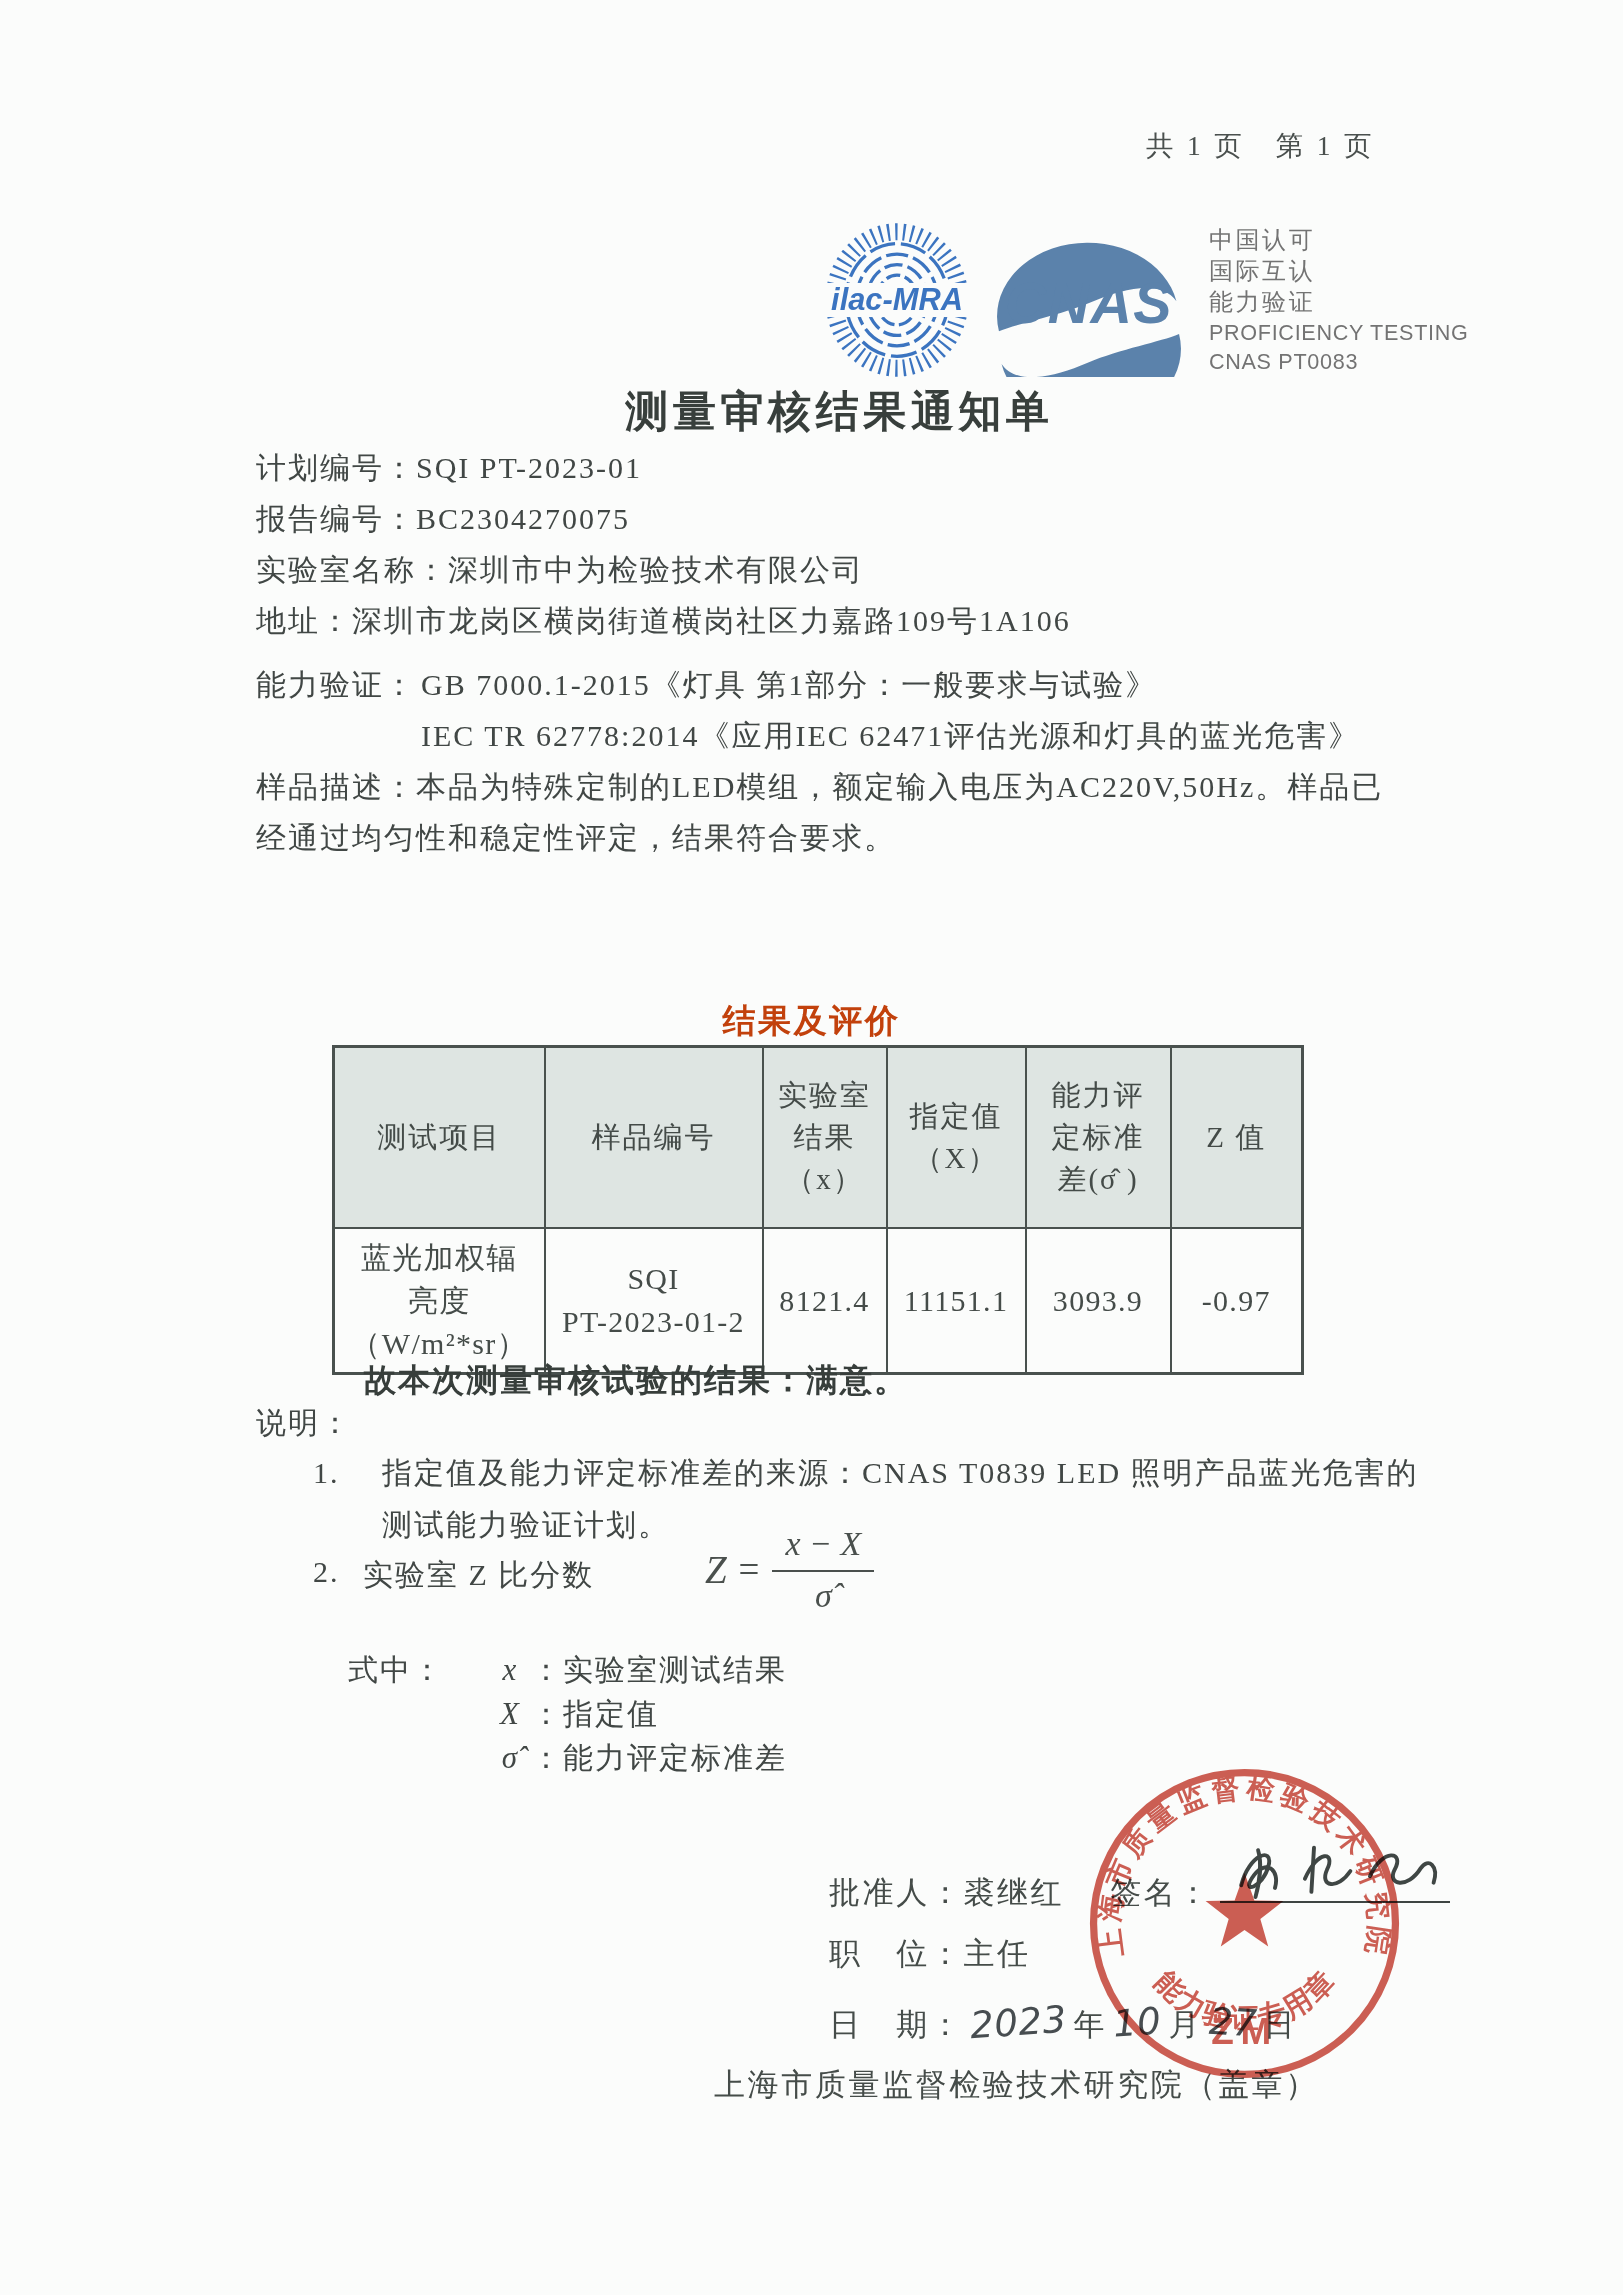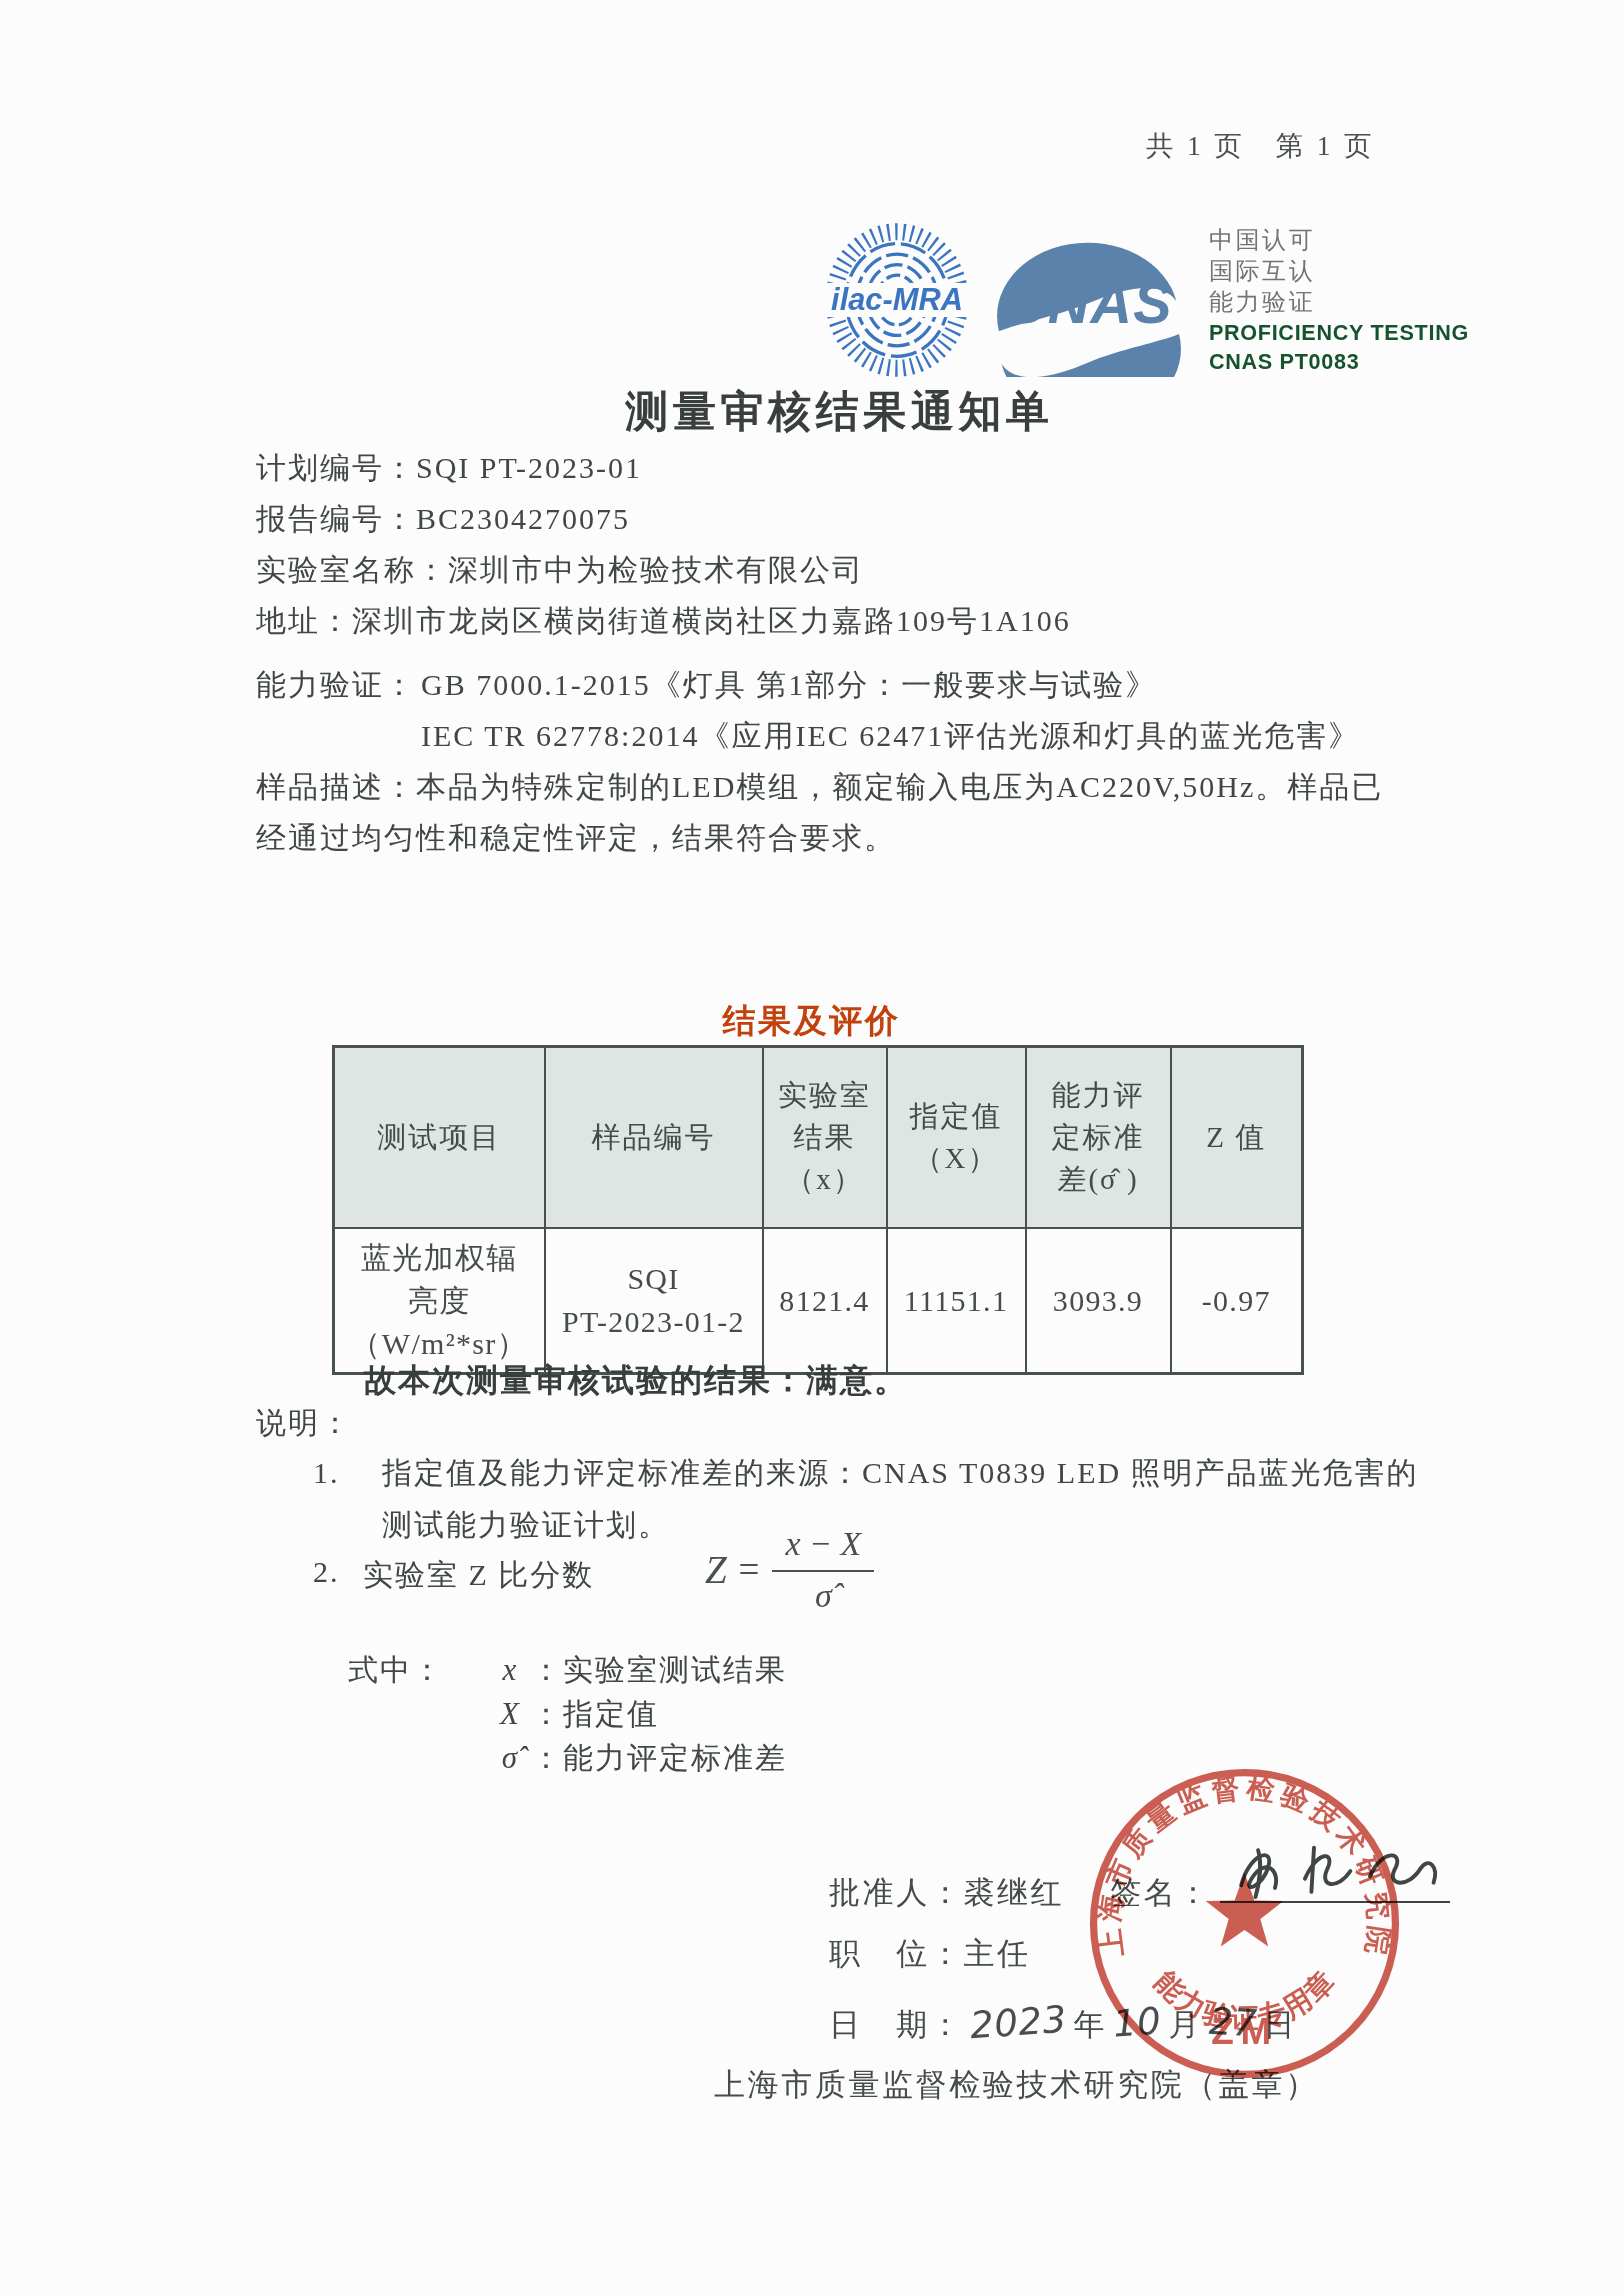--- a/index.html
+++ b/index.html
@@ -7,21 +7,21 @@
     position:relative;width:1623px;height:2295px;background:#fbfcfb;
     font-family:"Liberation Serif","DejaVu Serif",serif;color:#414745;
     overflow:hidden;
   }
   
   .page-indicator{position:absolute;left:1146px;top:128px;font-size:27.5px;letter-spacing:3.3px;color:#4a504e;}
   
   .logo-row{position:absolute;left:819px;top:220px;display:flex;align-items:center;gap:15.7px;}
   .accred-text{margin-left:6.5px;}
   .accred-text .cn{font-size:24px;line-height:31px;letter-spacing:2.6px;color:#737373;}
-  .accred-text .en{font-family:"Liberation Sans",sans-serif;font-weight:bold;font-size:21.6px;line-height:29px;color:#14532d;letter-spacing:0.7px;}
+  .accred-text .en{font-family:"Liberation Sans",sans-serif;font-weight:normal;font-size:21.6px;line-height:29px;color:#737373;letter-spacing:0.7px;}
   
   .doc-title{position:absolute;top:383px;left:0;width:100%;text-align:center;
     font-size:43px;font-weight:bold;letter-spacing:4.6px;color:#383f3c;margin-left:28px;}
   
   .info-block{position:absolute;left:256px;top:442px;font-size:30px;letter-spacing:2px;}
   .info-line{height:51px;line-height:51px;white-space:nowrap;}
   
   .body-col{position:absolute;left:256px;top:659px;width:1184px;font-size:30px;letter-spacing:2px;line-height:51px;}
   .std-row{display:flex;}
   .std-label{flex:0 0 165px;}

